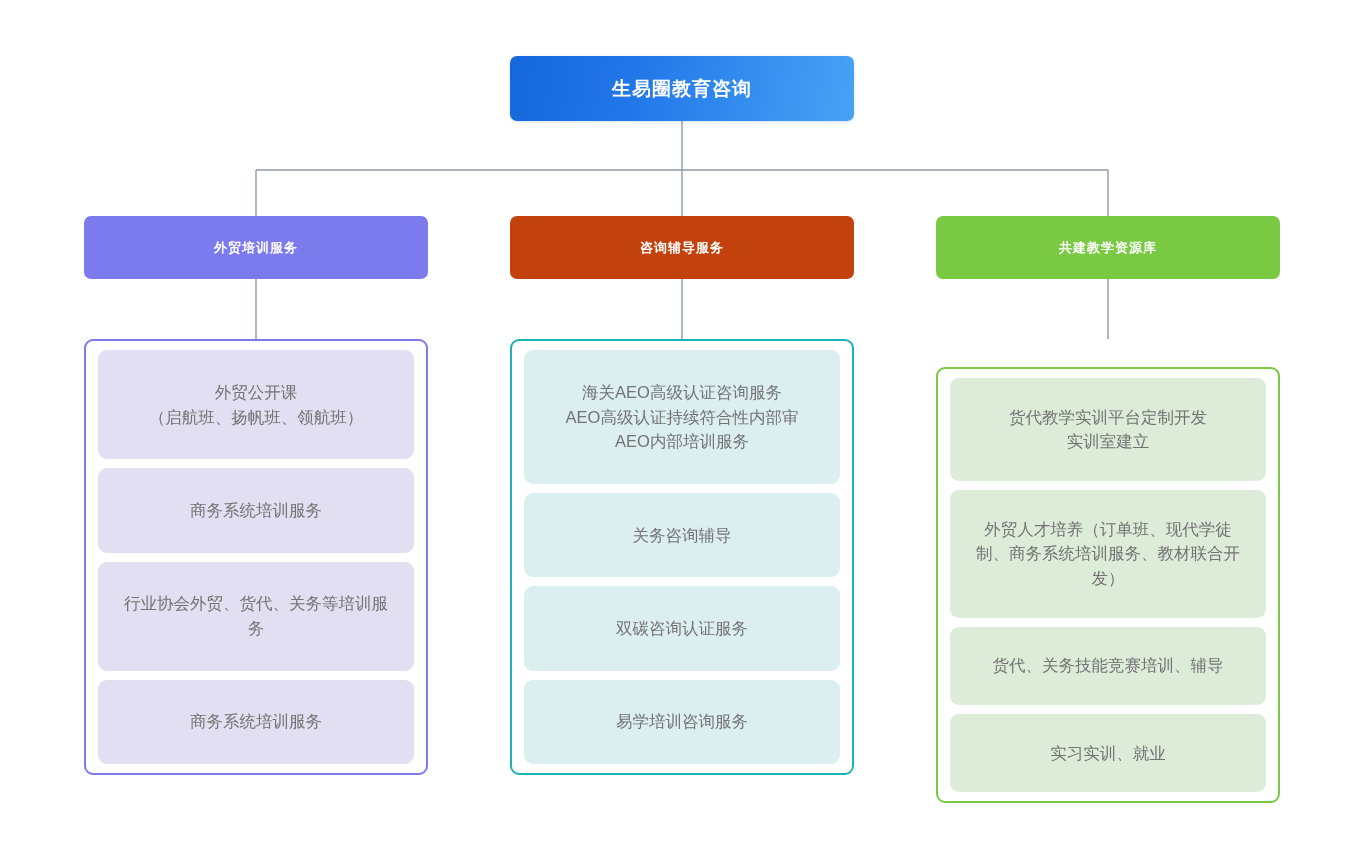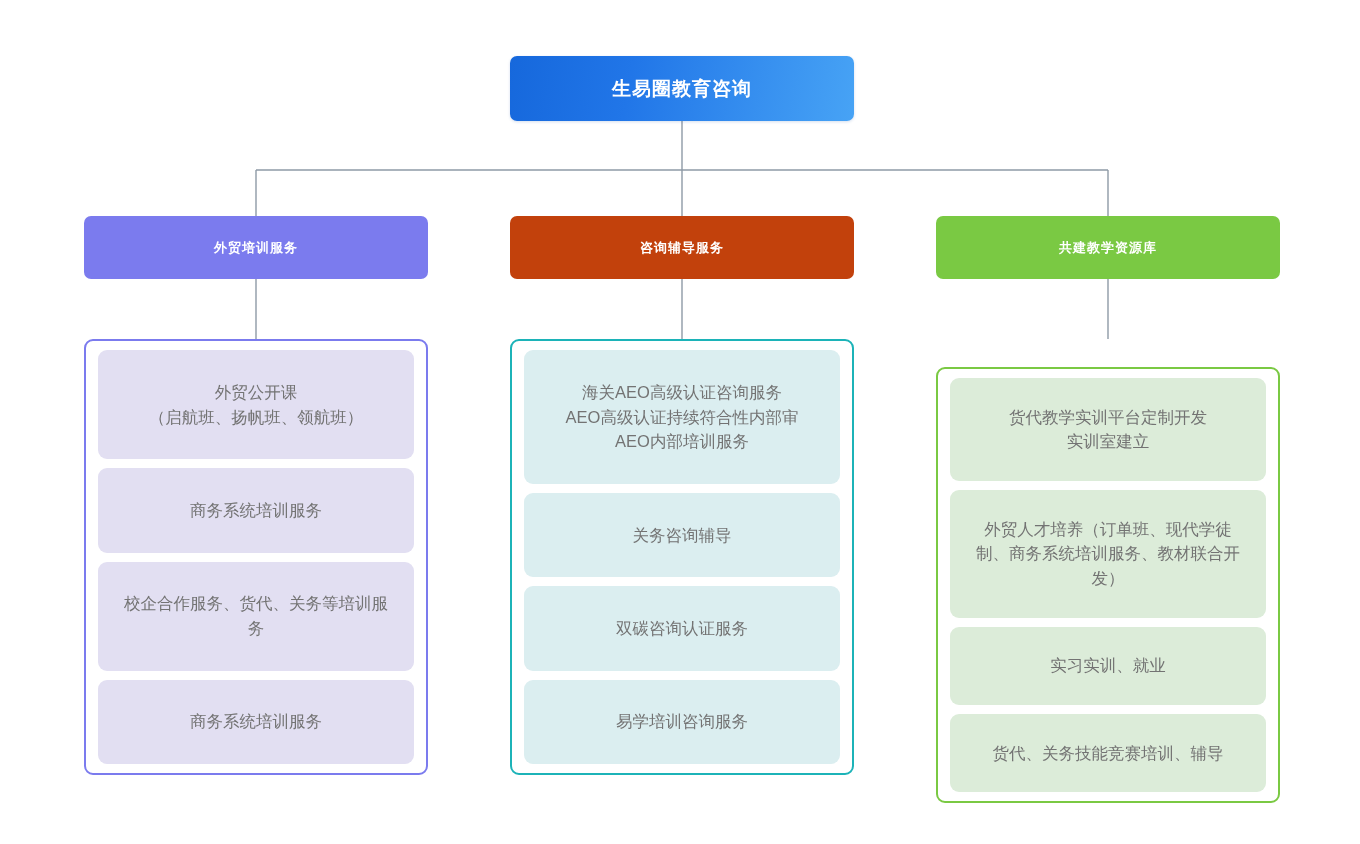--- a/index.html
+++ b/index.html
@@ -156,21 +156,21 @@
     </div>
     <div class="items-box">
       <div class="item-card">
         <span class="card-text">外贸公开课
 （启航班、扬帆班、领航班）</span>
       </div>
       <div class="item-card">
         <span class="card-text">商务系统培训服务</span>
       </div>
       <div class="item-card">
-        <span class="card-text">校企合作服务、货代、关务等培训服务</span>
+        <span class="card-text">行业协会外贸、货代、关务等培训服务</span>
       </div>
       <div class="item-card">
         <span class="card-text">商务系统培训服务</span>
       </div>
     </div>
   </div>
 
   <div class="branch branch-middle">
     <div class="branch-header">
       <span class="header-title">咨询辅导服务</span>
@@ -199,21 +199,21 @@
     </div>
     <div class="items-box">
       <div class="item-card">
         <span class="card-text">货代教学实训平台定制开发
 实训室建立</span>
       </div>
       <div class="item-card">
         <span class="card-text">外贸人才培养（订单班、现代学徒制、商务系统培训服务、教材联合开发）</span>
       </div>
       <div class="item-card">
+        <span class="card-text">货代、关务技能竞赛培训、辅导</span>
+      </div>
+      <div class="item-card">
         <span class="card-text">实习实训、就业</span>
       </div>
-      <div class="item-card">
-        <span class="card-text">货代、关务技能竞赛培训、辅导</span>
-      </div>
     </div>
   </div>
 
 </div>
 
 </body></html>

